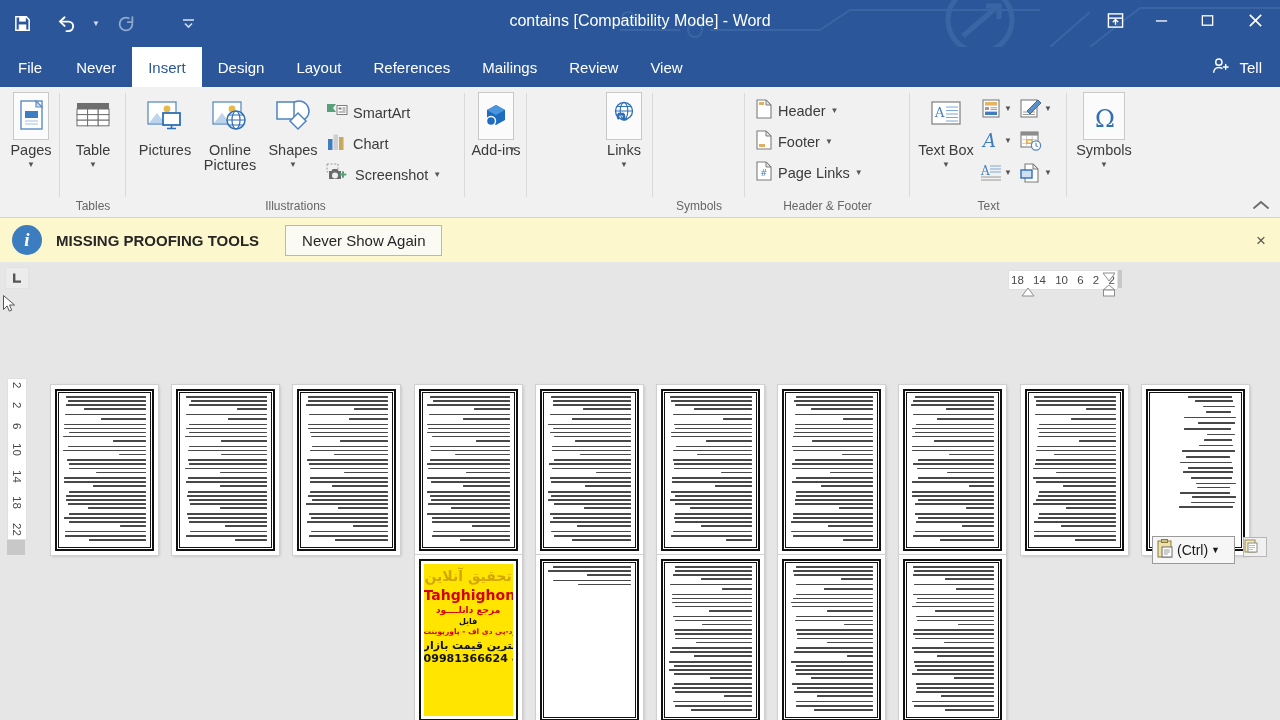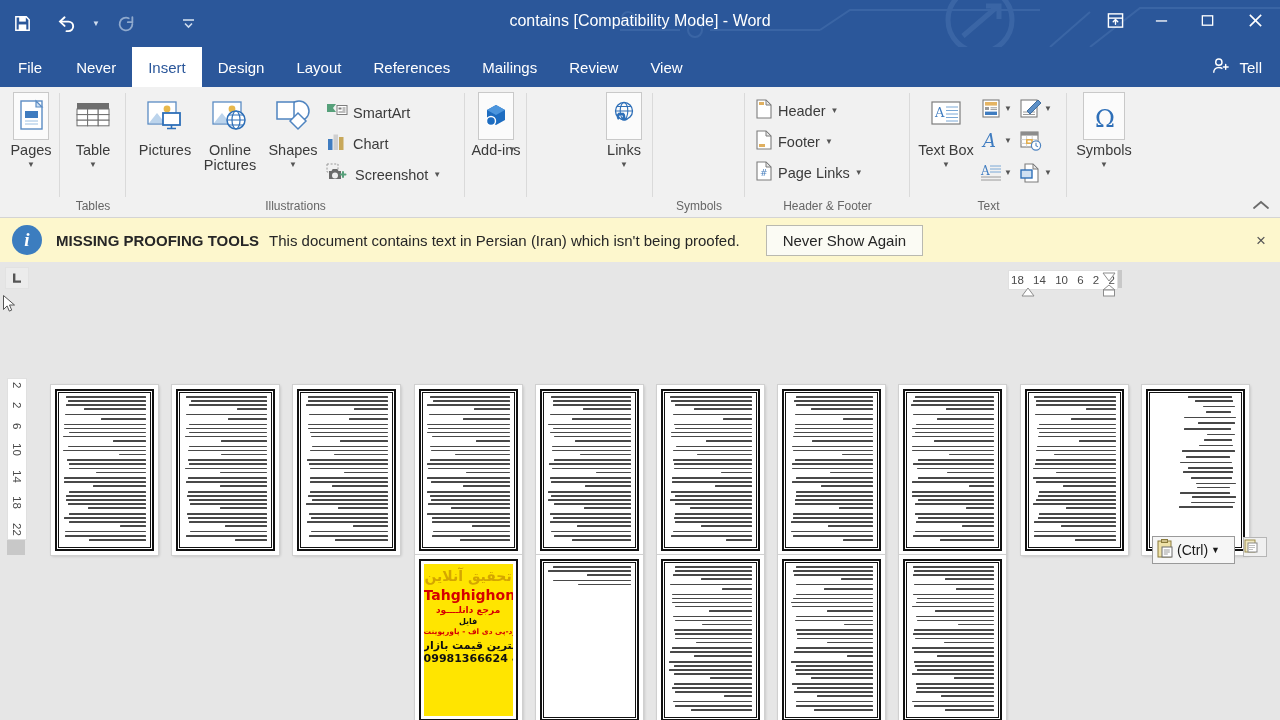--- a/index.html
+++ b/index.html
@@ -584,21 +584,20 @@
     <div class="collapse">
       <svg width="18" height="12" viewBox="0 0 18 12" fill="none" stroke="#6b6b6b" stroke-width="1.8" stroke-linecap="round">
         <path d="M2 9l7-6 7 6"></path>
       </svg>
     </div>
   </div>
 
   <div class="infobar">
     <div class="infoicon">i</div>
     <div class="info-strong">MISSING PROOFING TOOLS</div>
-    <div class="info-msg">This document contains text in Persian (Iran) which isn't being proofed.</div>
     <button class="nsa-btn">Never Show Again</button>
     <div class="info-close">×</div>
   </div>
 
   <div class="canvas"></div>
 
   <div class="corner-btn">
     <svg width="12" height="12" viewBox="0 0 12 12">
         <path d="M2 1.5h2.4v7H10v2.3H2z" fill="#555"></path>
       </svg>

